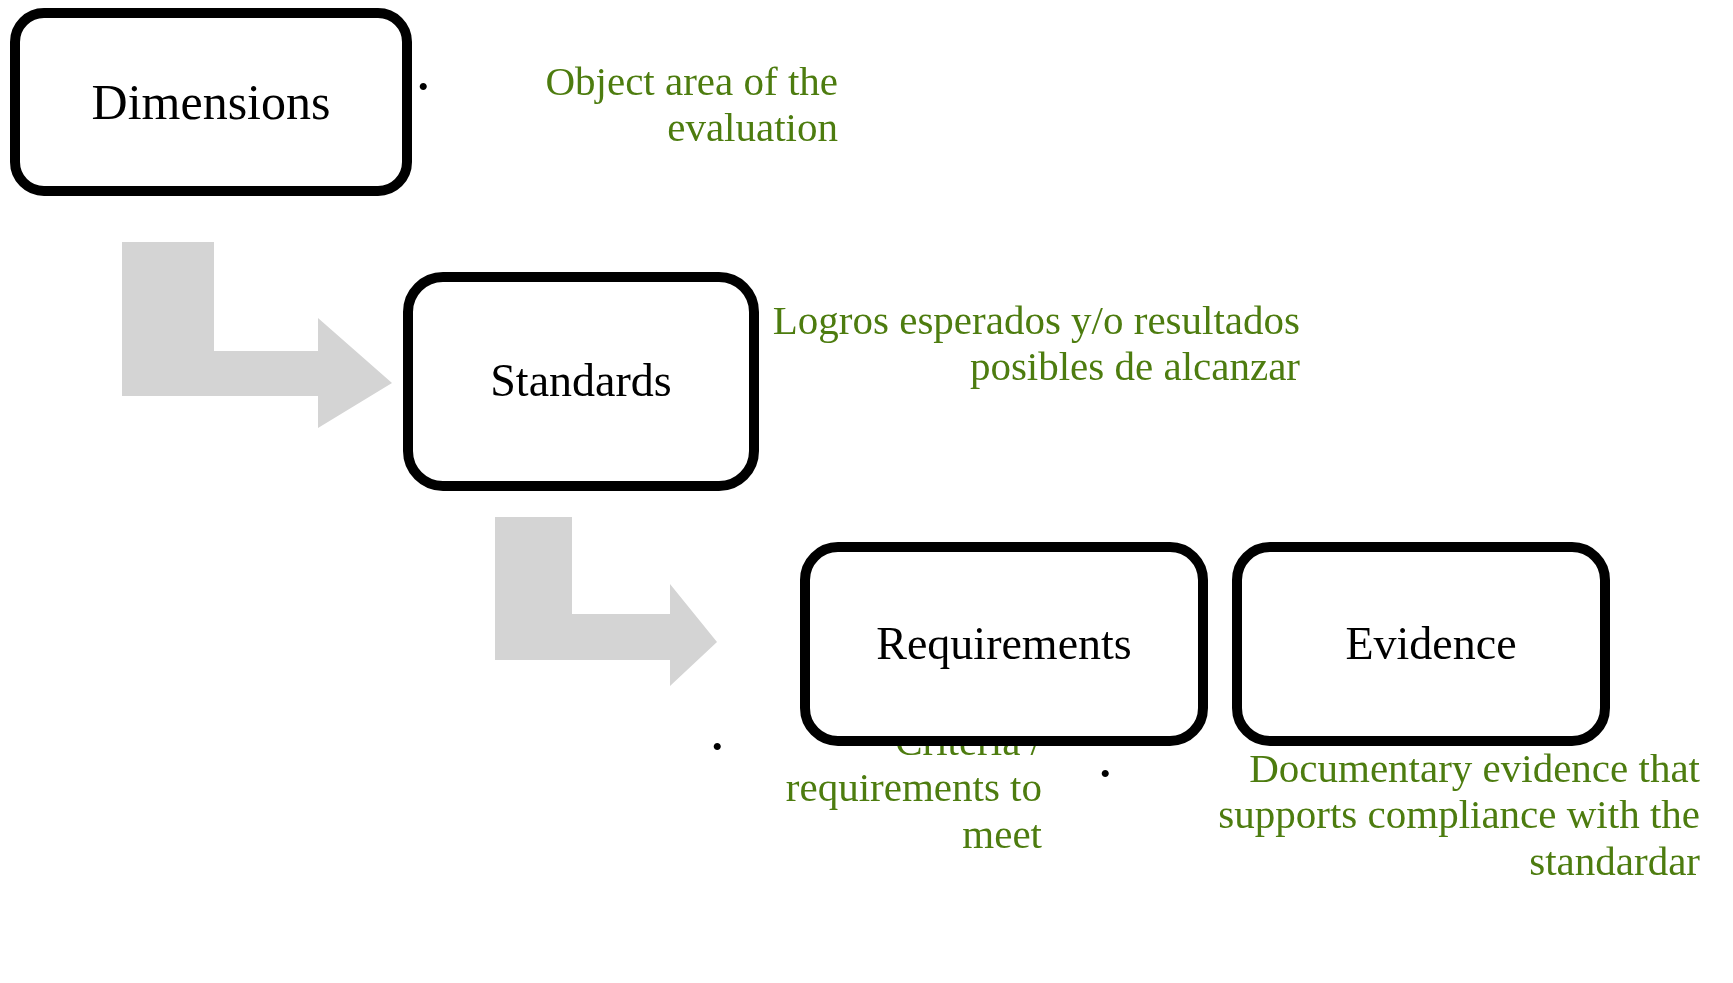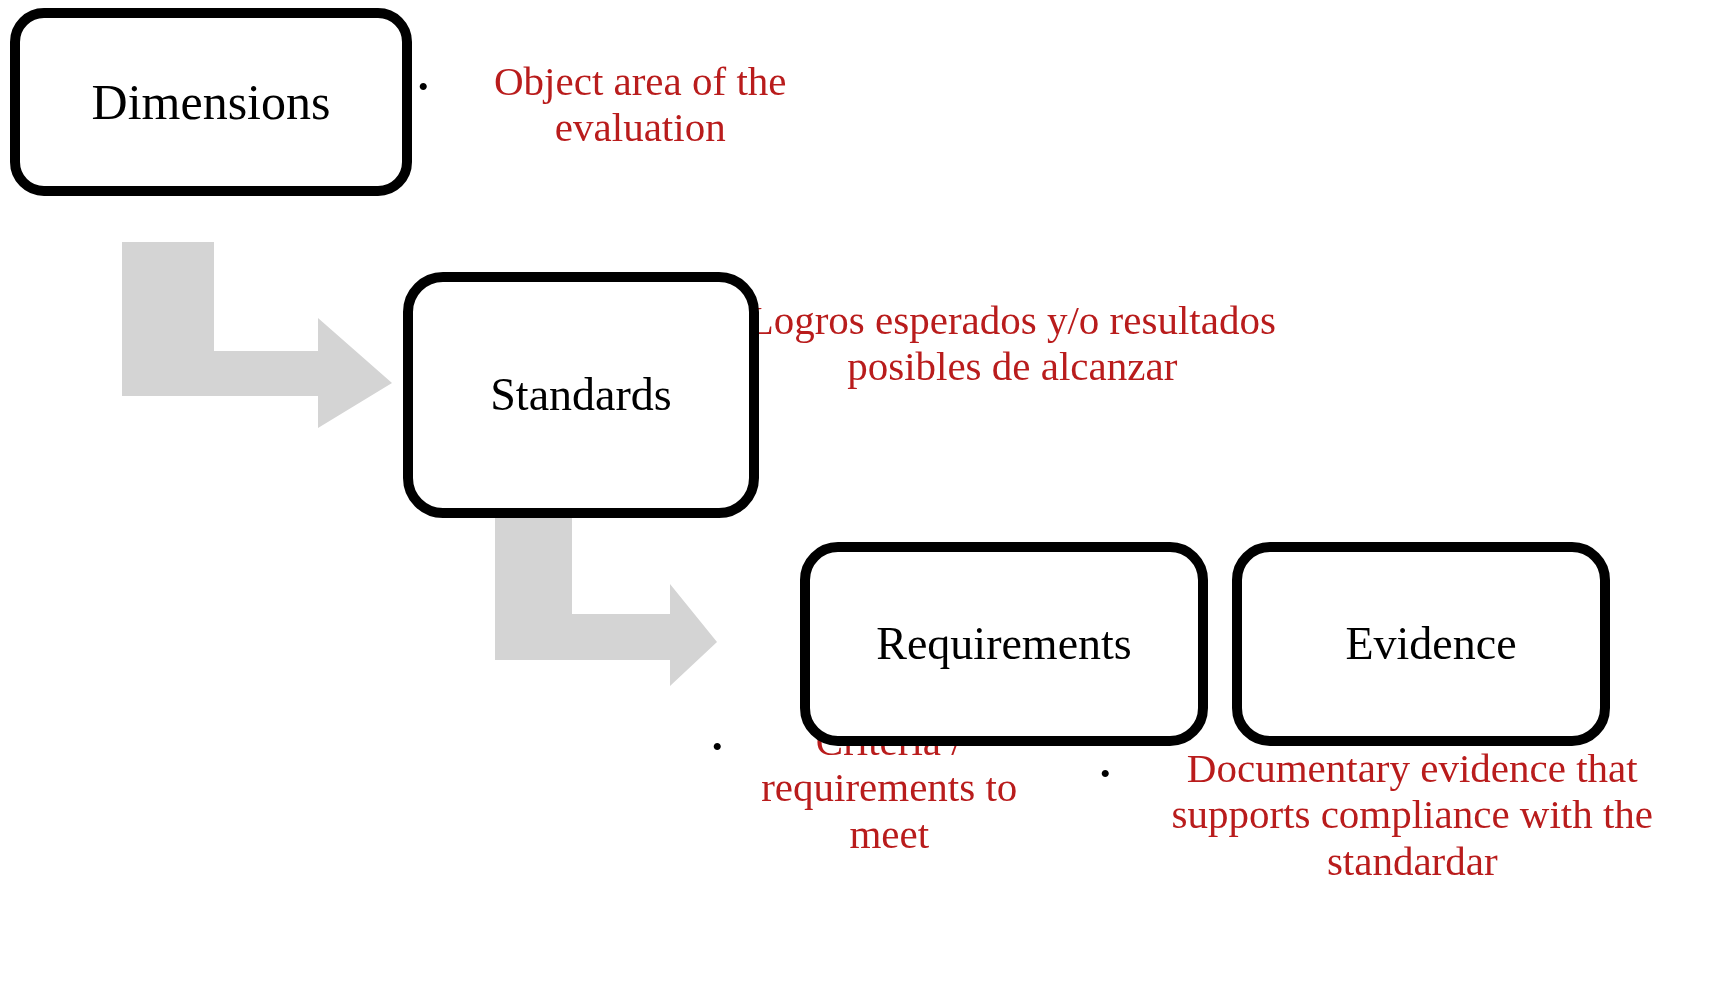--- a/index.html
+++ b/index.html
@@ -33,21 +33,21 @@
     font-family: "Liberation Serif", "DejaVu Serif", serif;
     font-size: 46px;
     line-height: 1.1;
     color: #000000;
     text-align: center;
     white-space: nowrap;
   }
 
   #box-dimensions { left: 10px;   top: 8px;   width: 402px; height: 188px; }
   #box-dimensions .node-label { font-size: 50px; }
-  #box-standards  { left: 403px;  top: 272px; width: 356px; height: 246px; border-radius: 40px; }
+  #box-standards  { left: 403px;  top: 272px; width: 356px; height: 219px; border-radius: 40px; }
   #box-requirements { left: 800px;  top: 542px; width: 408px; height: 204px; border-radius: 38px; }
   #box-evidence     { left: 1232px; top: 542px; width: 378px; height: 204px; border-radius: 38px; padding-left: 20px; }
 
   
   .elbow-arrow {
     position: absolute;
     z-index: 1;
   }
   .elbow-arrow svg { display: block; }
 
@@ -64,22 +64,22 @@
     line-height: 1;
     margin-right: 14px;
     color: #000000;
     position: relative;
     top: 14px;
   }
   .bullet-text {
     font-family: "Liberation Serif", "DejaVu Serif", serif;
     font-size: 41px;
     line-height: 1.13;
-    color: #b91c1c;
-    text-align: center;
+    color: #4d7c0f;
+    text-align: right;
   }
 
   #note-dimensions   { left: 418px;  top: 58px;  width: 420px; }
   #note-standards    { left: 700px;  top: 297px; width: 600px; }
   #note-requirements { left: 712px;  top: 718px; width: 330px; }
   #note-evidence     { left: 1100px; top: 745px; width: 600px; }
 </style>
 </head>
 <body>
 

